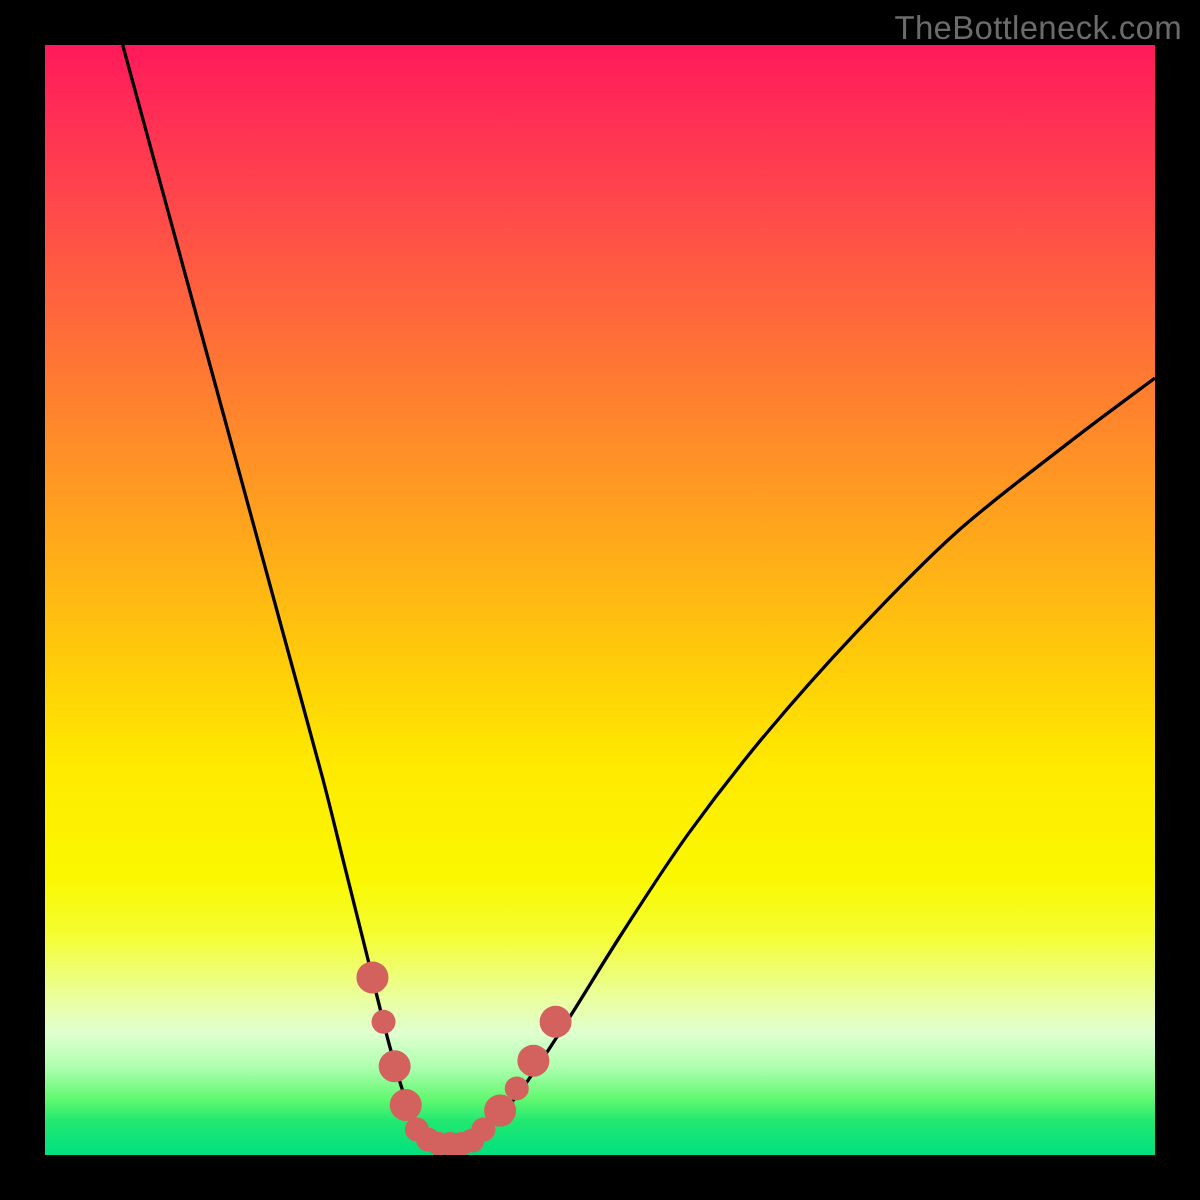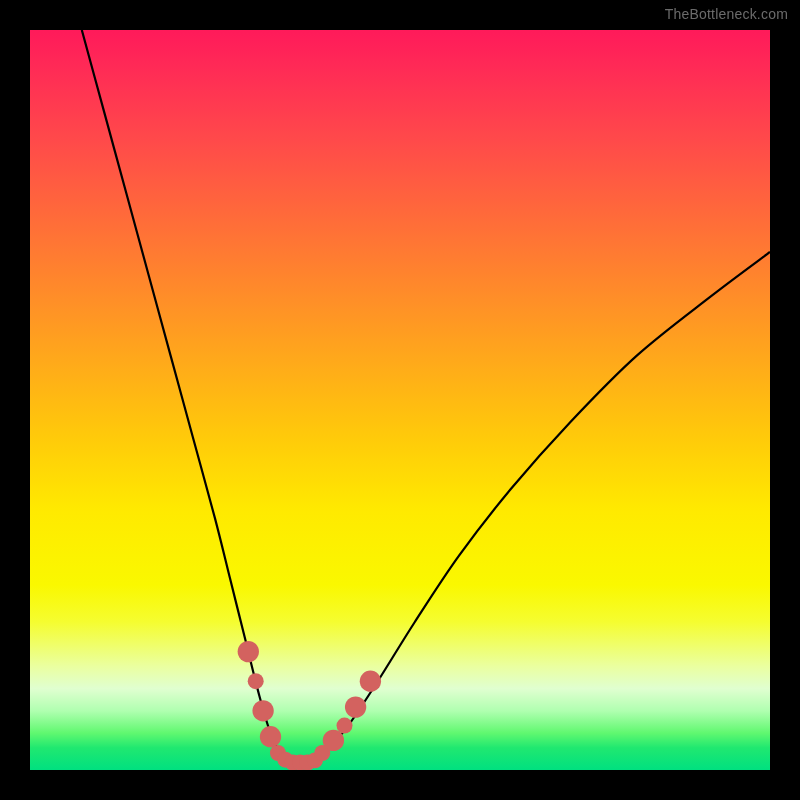--- a/index.html
+++ b/index.html
@@ -34,21 +34,21 @@
       #60f870 95%,
       #20e870 97%,
       #00e080 100%
     );
   }
   .watermark {
     position: absolute;
     top: 6px;
     right: 12px;
     font-family: Arial, Helvetica, sans-serif;
-    font-size: 14px;
+    font-size: 22px;
     color: #6b6b6b;
     letter-spacing: 0.2px;
   }
   svg.curve {
     position: absolute;
     left: 0;
     top: 0;
     width: 740px;
     height: 740px;
   }

